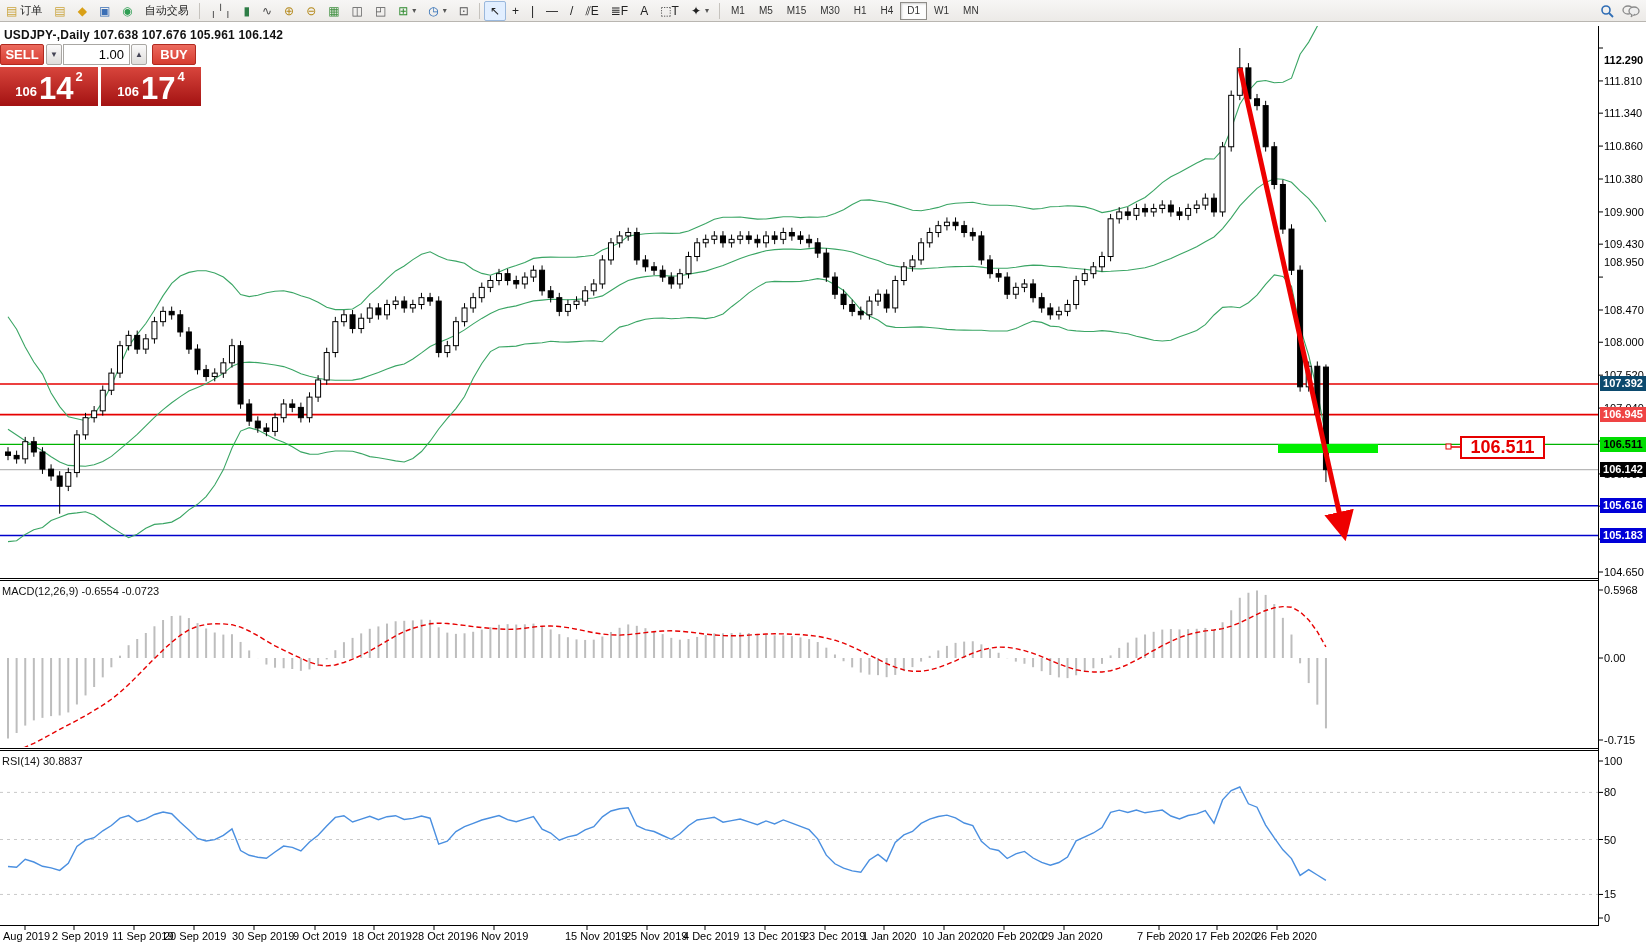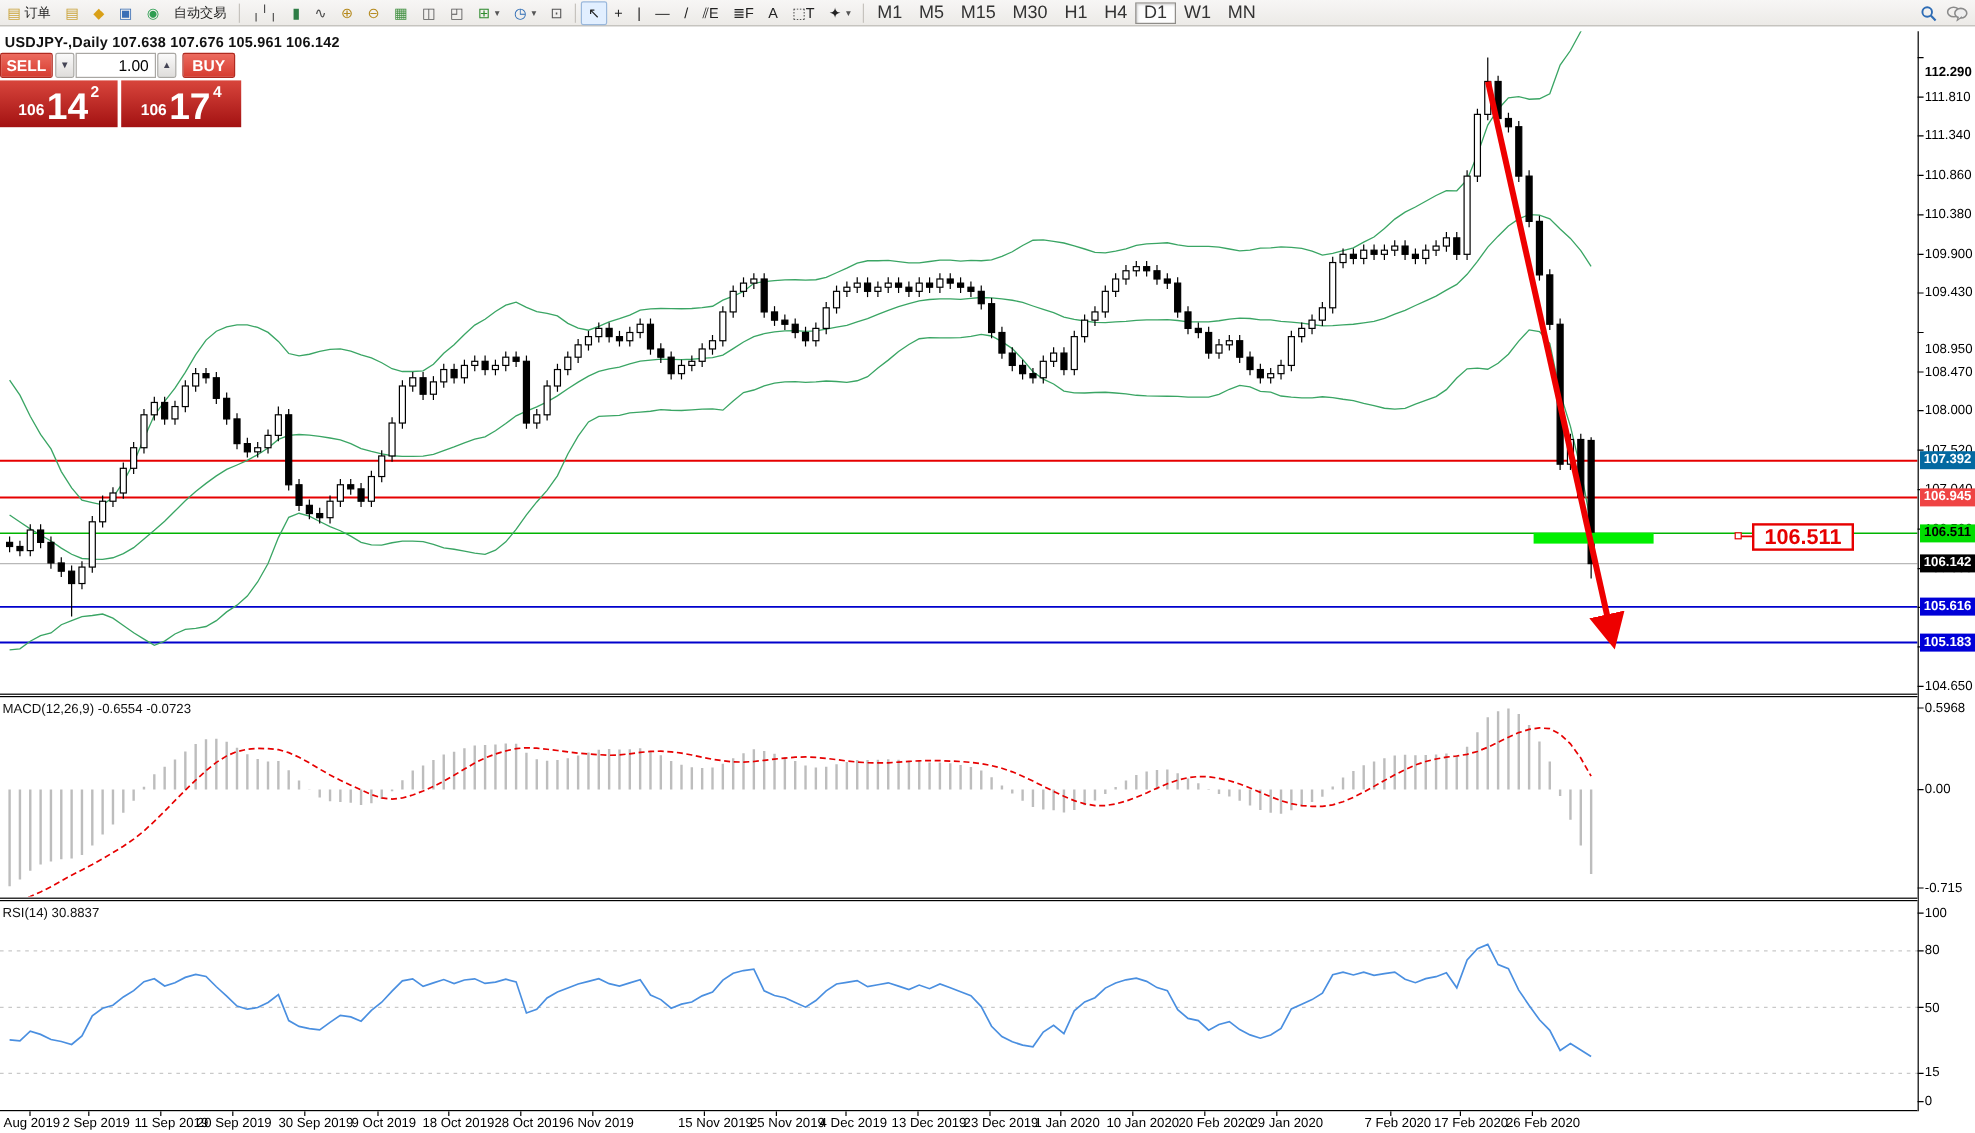--- a/index.html
+++ b/index.html
@@ -10,21 +10,21 @@
   
   #toolbar { position:absolute; left:0; top:0; width:1646px; height:22px;
     background:linear-gradient(#f7f6f5,#eceae7); border-bottom:1px solid #b9b6b1;
     display:flex; align-items:center; font-size:11px; color:#222; z-index:5; }
   .tb-item { height:20px; display:flex; align-items:center; padding:0 5px; gap:3px;
     border:1px solid transparent; border-radius:2px; white-space:nowrap; cursor:default; }
   .tb-glyph { font-size:12px; line-height:12px; }
   .tb-sep { width:1px; height:16px; background:#c6c3be; margin:0 4px; }
   .tb-caret { font-size:8px; color:#555; margin-left:1px; }
   .tf-btn { height:18px; padding:0 6px; display:flex; align-items:center;
-    font-size:15px; color:#333; border:1px solid transparent; }
+    font-size:10px; color:#333; border:1px solid transparent; }
   .tf-btn.active { background:#fdfdfd; border:1px solid #8f8d89;
     box-shadow:inset 1px 1px 2px rgba(0,0,0,.18); }
   .pressed { background:#e2efff; border:1px solid #9ab8dc; }
   #tb-right { margin-left:auto; display:flex; align-items:center; padding-right:6px; gap:8px; }
 
   
   #chart-bg { position:absolute; left:0; top:22px; width:1646px; height:922px; background:#fff; }
   #overlay { position:absolute; left:0; top:0; z-index:1; }
   .panel-sep { position:absolute; left:0; width:1598px; height:3px; z-index:2;
     border-top:1px solid #000; border-bottom:1px solid #000; background:#fff; }
@@ -776,31 +776,31 @@
   <div id="price-callout">106.511</div>
 
   <div id="ax-labels">
       <span class="ax-tick" style="top: 54px; font-weight: bold;">112.290</span>
       <span class="ax-tick" style="top: 74.9222px;">111.810</span>
       <span class="ax-tick" style="top: 107.159px;">111.340</span>
       <span class="ax-tick" style="top: 140.081px;">110.860</span>
       <span class="ax-tick" style="top: 173.003px;">110.380</span>
       <span class="ax-tick" style="top: 205.925px;">109.900</span>
       <span class="ax-tick" style="top: 238.162px;">109.430</span>
-      <span class="ax-tick" style="top: 285px;">108.950</span>
+      <span class="ax-tick" style="top: 256px;">108.950</span>
       <span class="ax-tick" style="top: 304.006px;">108.470</span>
       <span class="ax-tick" style="top: 336.243px;">108.000</span>
       <span class="ax-tick" style="top: 369.165px;">107.520</span>
       <span class="ax-tick" style="top: 402.087px;">107.040</span>
       <span class="ax-tick" style="top: 435.009px;">106.560</span>
       <span class="ax-tick" style="top: 467.931px;">106.080</span>
       <span class="ax-tick" style="top: 500.168px;">105.610</span>
       <span class="ax-tick" style="top: 533.09px;">105.130</span>
       <span class="ax-tick" style="top: 566.012px;">104.650</span>
-      <div class="ax-badge" style="top: 376.444px; background: #0369a1; color: rgb(255, 255, 255);">107.392</div>
+      <div class="ax-badge" style="top: 376.444px; background: #0c4a6e; color: rgb(255, 255, 255);">107.392</div>
       <div class="ax-badge" style="top: 407.103px; background: #ef4444; color: rgb(255, 255, 255);">106.945</div>
       <div class="ax-badge" style="top: 436.87px; background: rgb(0, 221, 0); color: rgb(0, 0, 0);">106.511</div>
       <div class="ax-badge" style="top: 462.179px; background: rgb(0, 0, 0); color: rgb(255, 255, 255);">106.142</div>
       <div class="ax-badge" style="top: 498.256px; background: rgb(0, 0, 216); color: rgb(255, 255, 255);">105.616</div>
       <div class="ax-badge" style="top: 527.955px; background: rgb(0, 0, 216); color: rgb(255, 255, 255);">105.183</div>
       <span class="ax-tick" style="top: 584px;">0.5968</span>
       <span class="ax-tick" style="top: 652px;">0.00</span>
       <span class="ax-tick" style="top: 734px;">-0.715</span>
       <span class="ax-tick" style="top: 755px;">100</span>
       <span class="ax-tick" style="top: 786.4px;">80</span>

